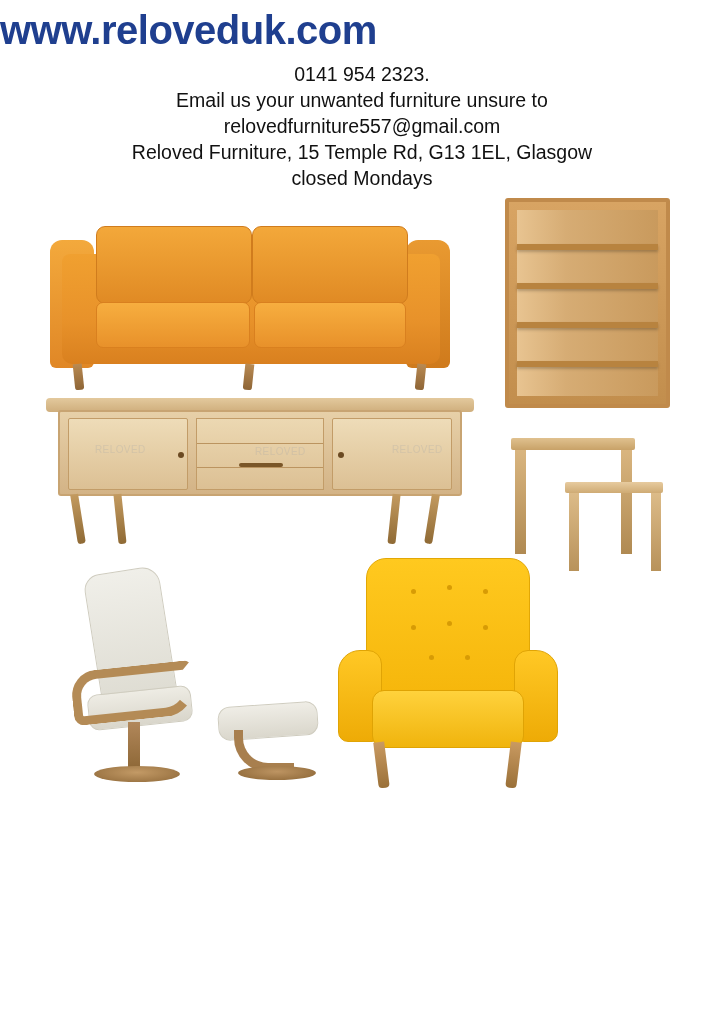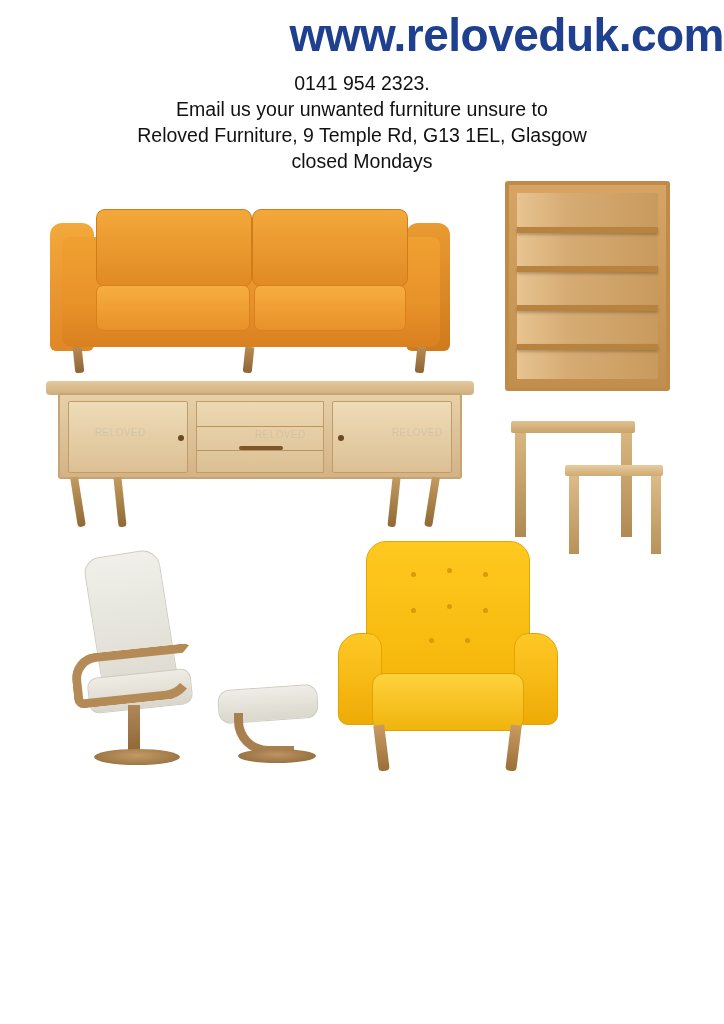--- a/index.html
+++ b/index.html
@@ -25,24 +25,24 @@
   .headline {
     margin: 0;
     padding: 38px 48px 0 48px;
     font-size: 25px;
     font-weight: bold;
     text-align: center;
     line-height: 1.28;
     letter-spacing: -0.2px;
   }
   .website {
-    margin: 8px 0 0 12px;
+    margin: 8px 0 0 0;
     padding: 0;
-    text-align: right;
-    font-size: 46px;
+    text-align: left;
+    font-size: 40px;
     font-weight: bold;
     color: #1f3f8f;
     letter-spacing: -0.5px;
   }
   .body-copy {
     margin: 9px 0 0 0;
     padding: 0 26px;
     text-align: center;
     font-size: 19.5px;
     line-height: 1.33;
@@ -300,21 +300,22 @@
 <body>
 
 <div class="flyer">
 
 
   <div class="website">www.reloveduk.com</div>
 
   <div class="body-copy">
     <p>0141 954 2323.</p>
     <p>Email us your unwanted furniture unsure to</p>
-    <p>Reloved Furniture, 9 Temple Rd, G13 1EL, Glasgow</p>
+    <p>relovedfurniture557@gmail.com</p>
+    <p>Reloved Furniture, 15 Temple Rd, G13 1EL, Glasgow</p>
     <p>closed Mondays</p>
   </div>
 
   <div class="gallery">
 
     <div class="photo sofa">
       <div class="armL"></div>
       <div class="armR"></div>
       <div class="body"></div>
       <div class="backL"></div>

